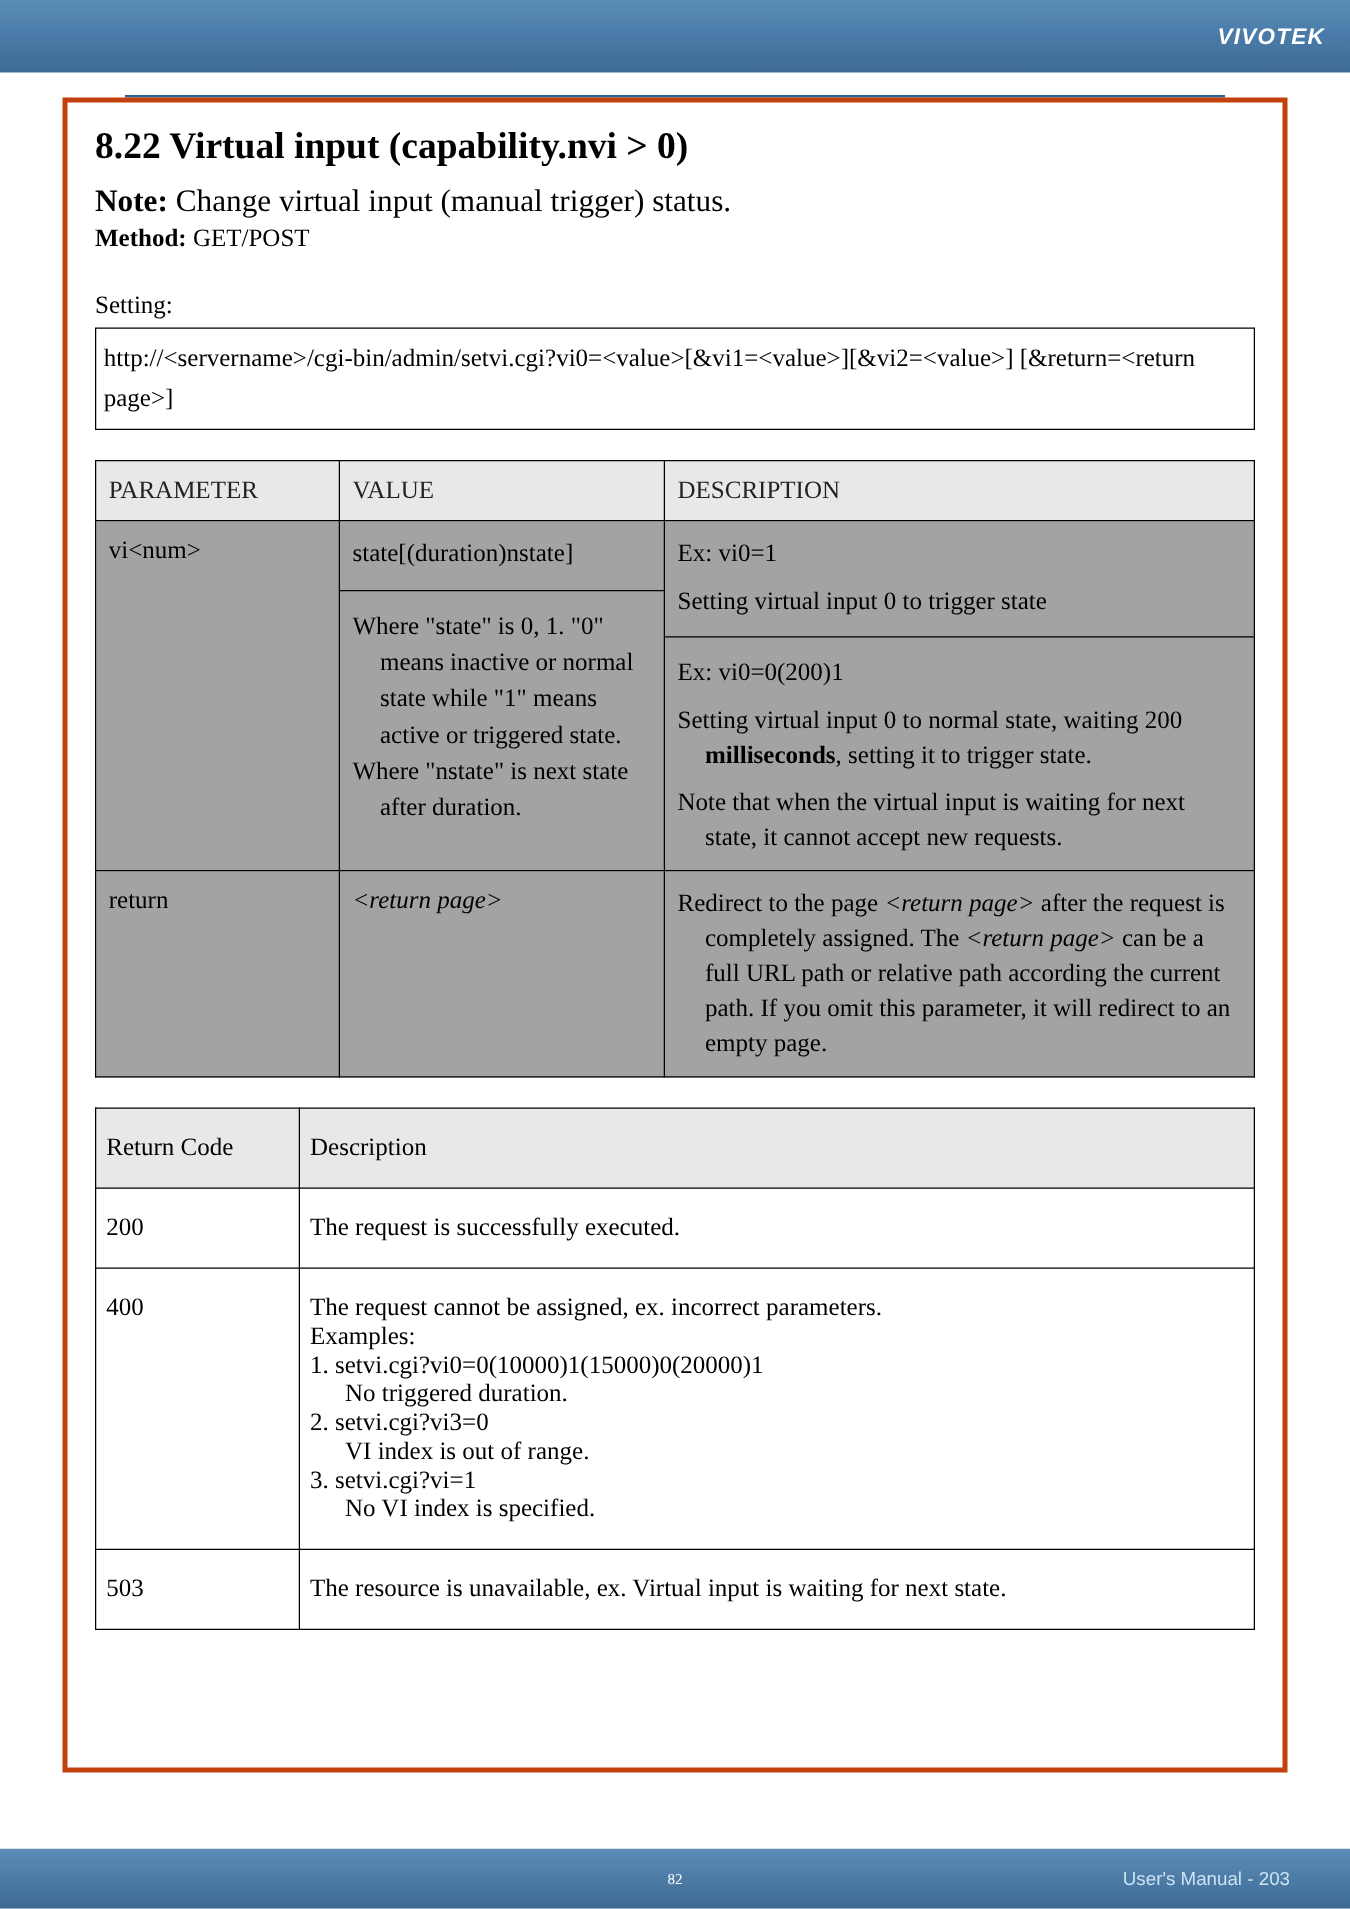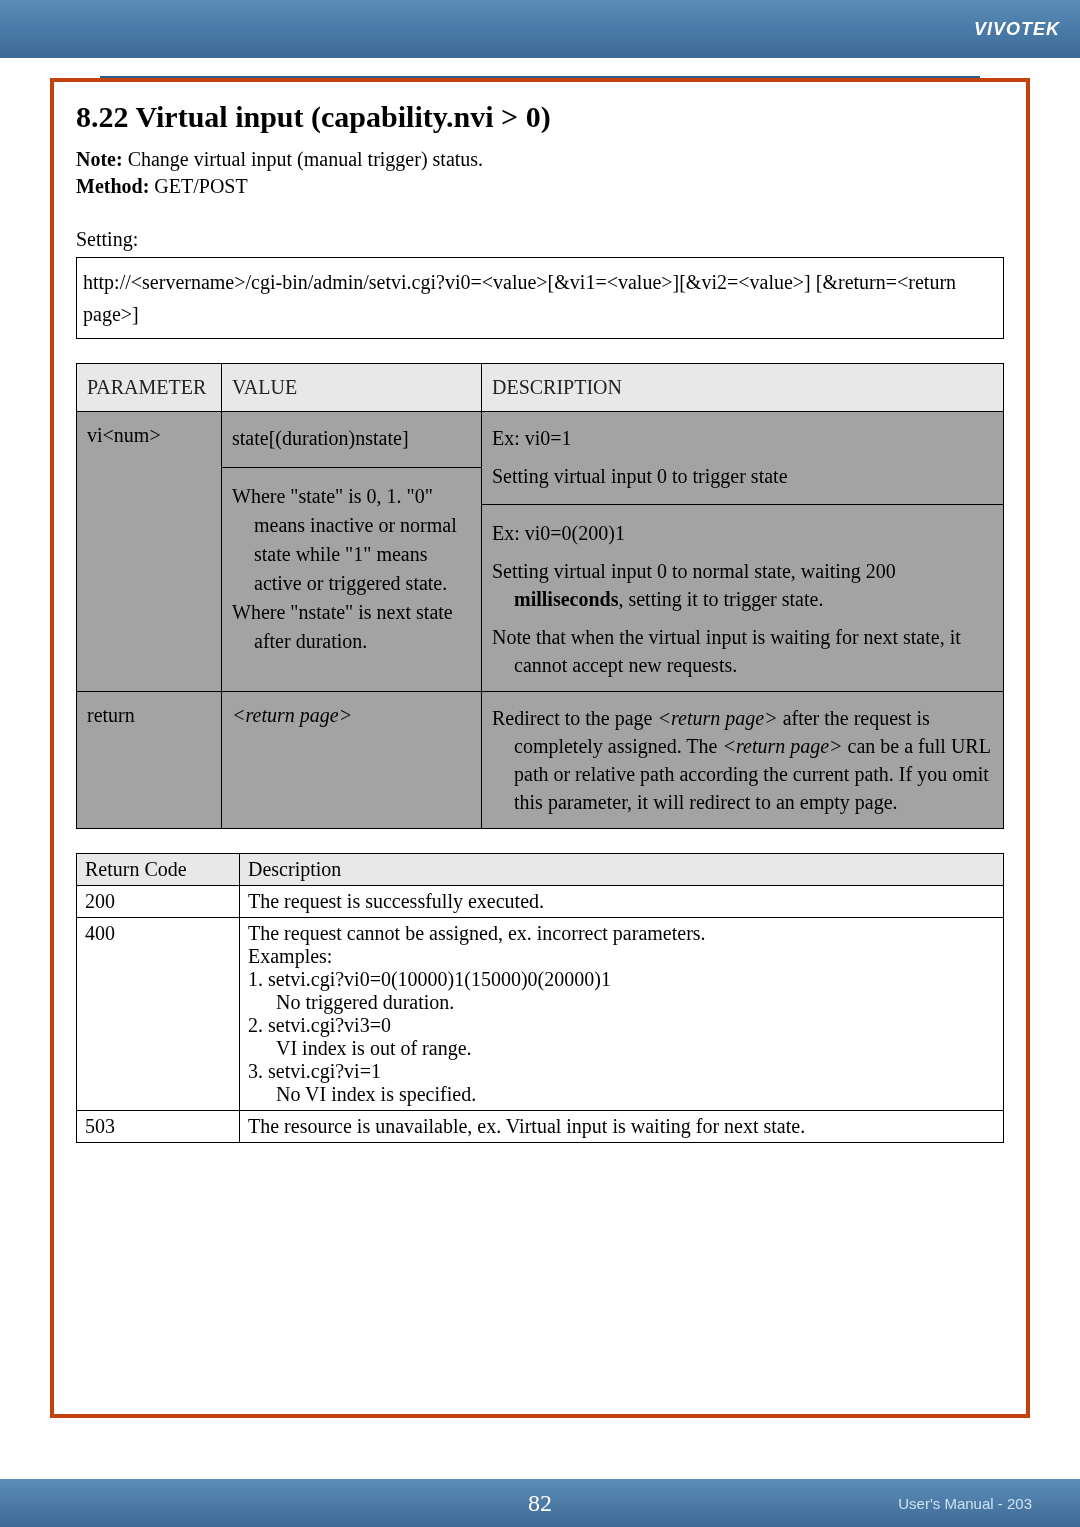--- a/index.html
+++ b/index.html
@@ -41,21 +41,21 @@
     position: relative;
   }
   h1.section-title {
     font-size: 30px;
     font-weight: bold;
     margin-bottom: 14px;
     position: relative;
     z-index: 1;
   }
   .note-line {
-    font-size: 20px;
+    font-size: 25px;
     margin-bottom: 4px;
     position: relative; z-index: 1;
   }
   .note-line b { font-weight: bold; }
   .method-line {
     font-size: 20px;
     margin-bottom: 30px;
     position: relative; z-index: 1;
   }
   .method-line b { font-weight: bold; }
@@ -85,21 +85,21 @@
     text-align: left;
     vertical-align: top;
     background: #a3a3a3;
   }
   table.param-table th {
     background: #e8e8e8;
     font-weight: normal;
     font-size: 20px;
     color: #222;
   }
-  .col-param { width: 145px; }
+  .col-param { width: 195px; }
   .col-value { width: 260px; }
   .inner-hr {
     border: none;
     border-top: 1px solid #000;
     margin: 14px -10px 14px -10px;
   }
   .desc-cell p { margin-bottom: 10px; line-height: 1.4; }
   .desc-cell p:last-child { margin-bottom: 0; }
   .italic { font-style: italic; }
   .bold { font-weight: bold; }
@@ -107,21 +107,21 @@
   .value-block2 { margin-top: 0; }
   
   table.return-table {
     width: 100%;
     border-collapse: collapse;
     font-size: 20px;
     position: relative; z-index: 1;
   }
   table.return-table th, table.return-table td {
     border: 1px solid #000;
-    padding: 4px 8px;
+    padding: 20px 8px;
     text-align: left;
     vertical-align: top;
     background: #fff;
   }
   table.return-table th {
     background: #e8e8e8;
     font-weight: normal;
   }
   .rc-col { width: 163px; }
   .ex-indent { padding-left: 28px; }
@@ -136,21 +136,21 @@
     display: flex;
     align-items: center;
     justify-content: space-between;
     padding: 0 48px;
   }
   .inner-page {
     position: absolute;
     left: 50%;
     transform: translateX(-50%);
     color: #fff;
-    font-size: 24px;
+    font-size: 12px;
   }
   .outer-page {
     color: #cde2f4;
     font-family: Arial, sans-serif;
     font-size: 15px;
     margin-left: auto;
   }
 </style>
 </head>
 <body>

